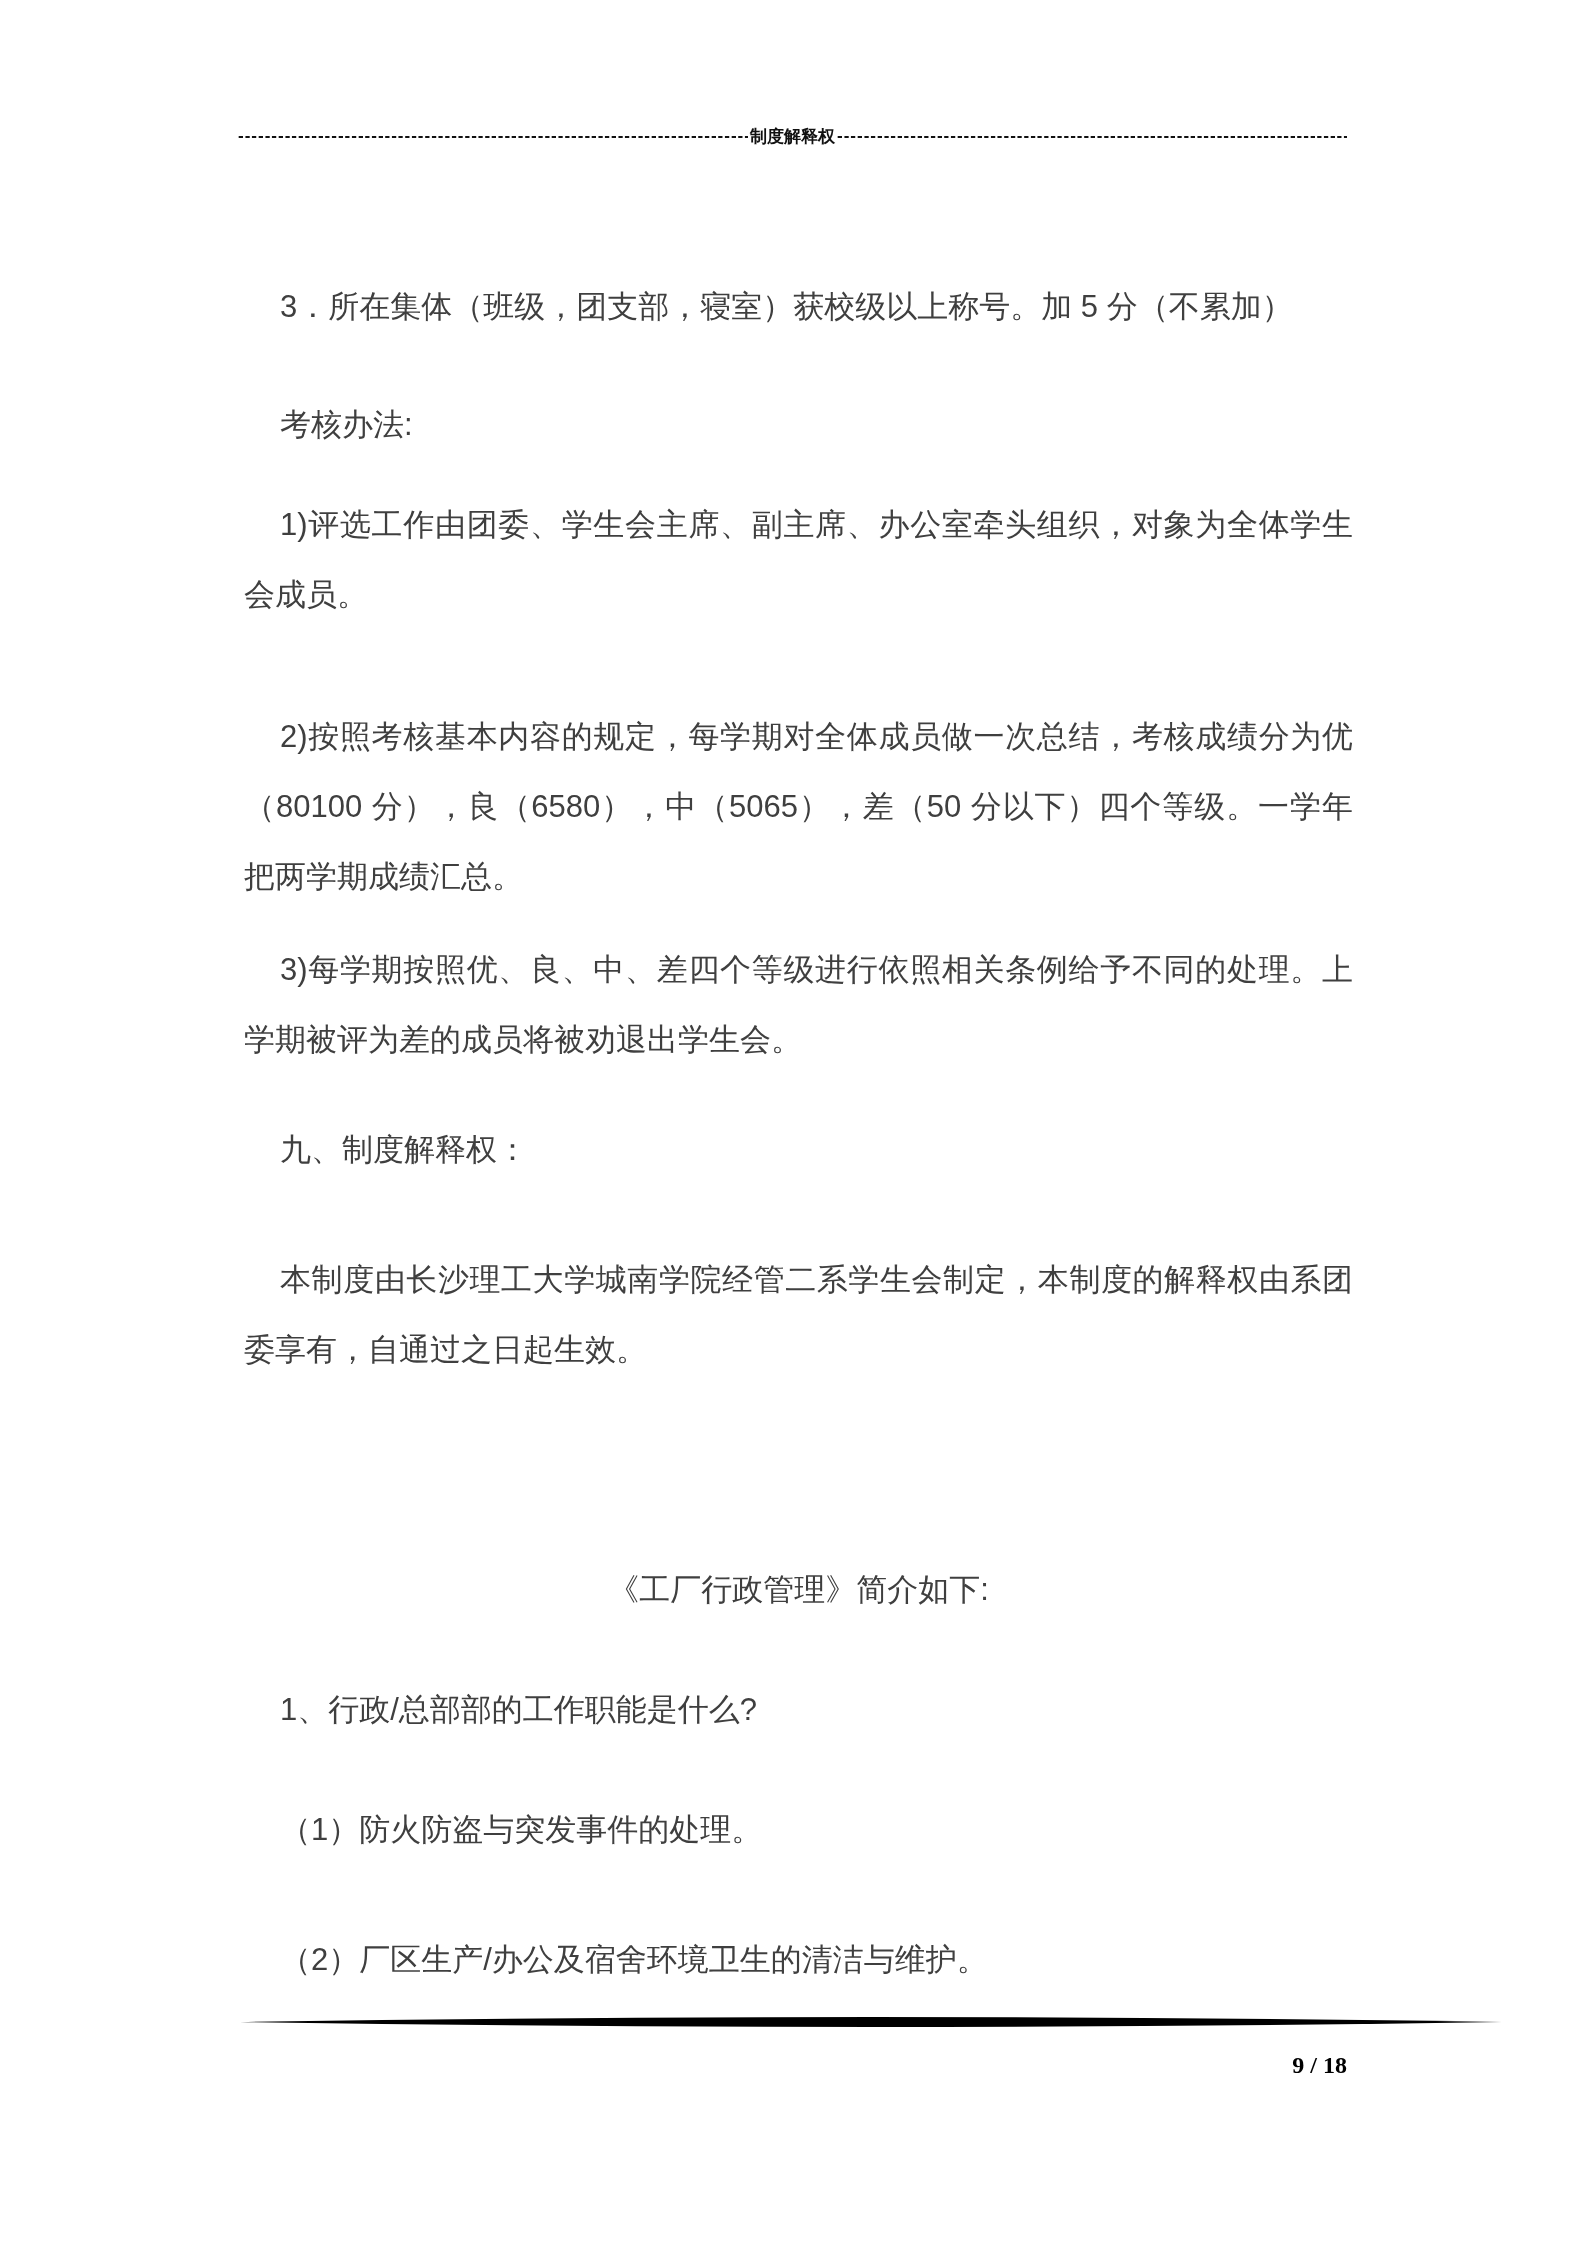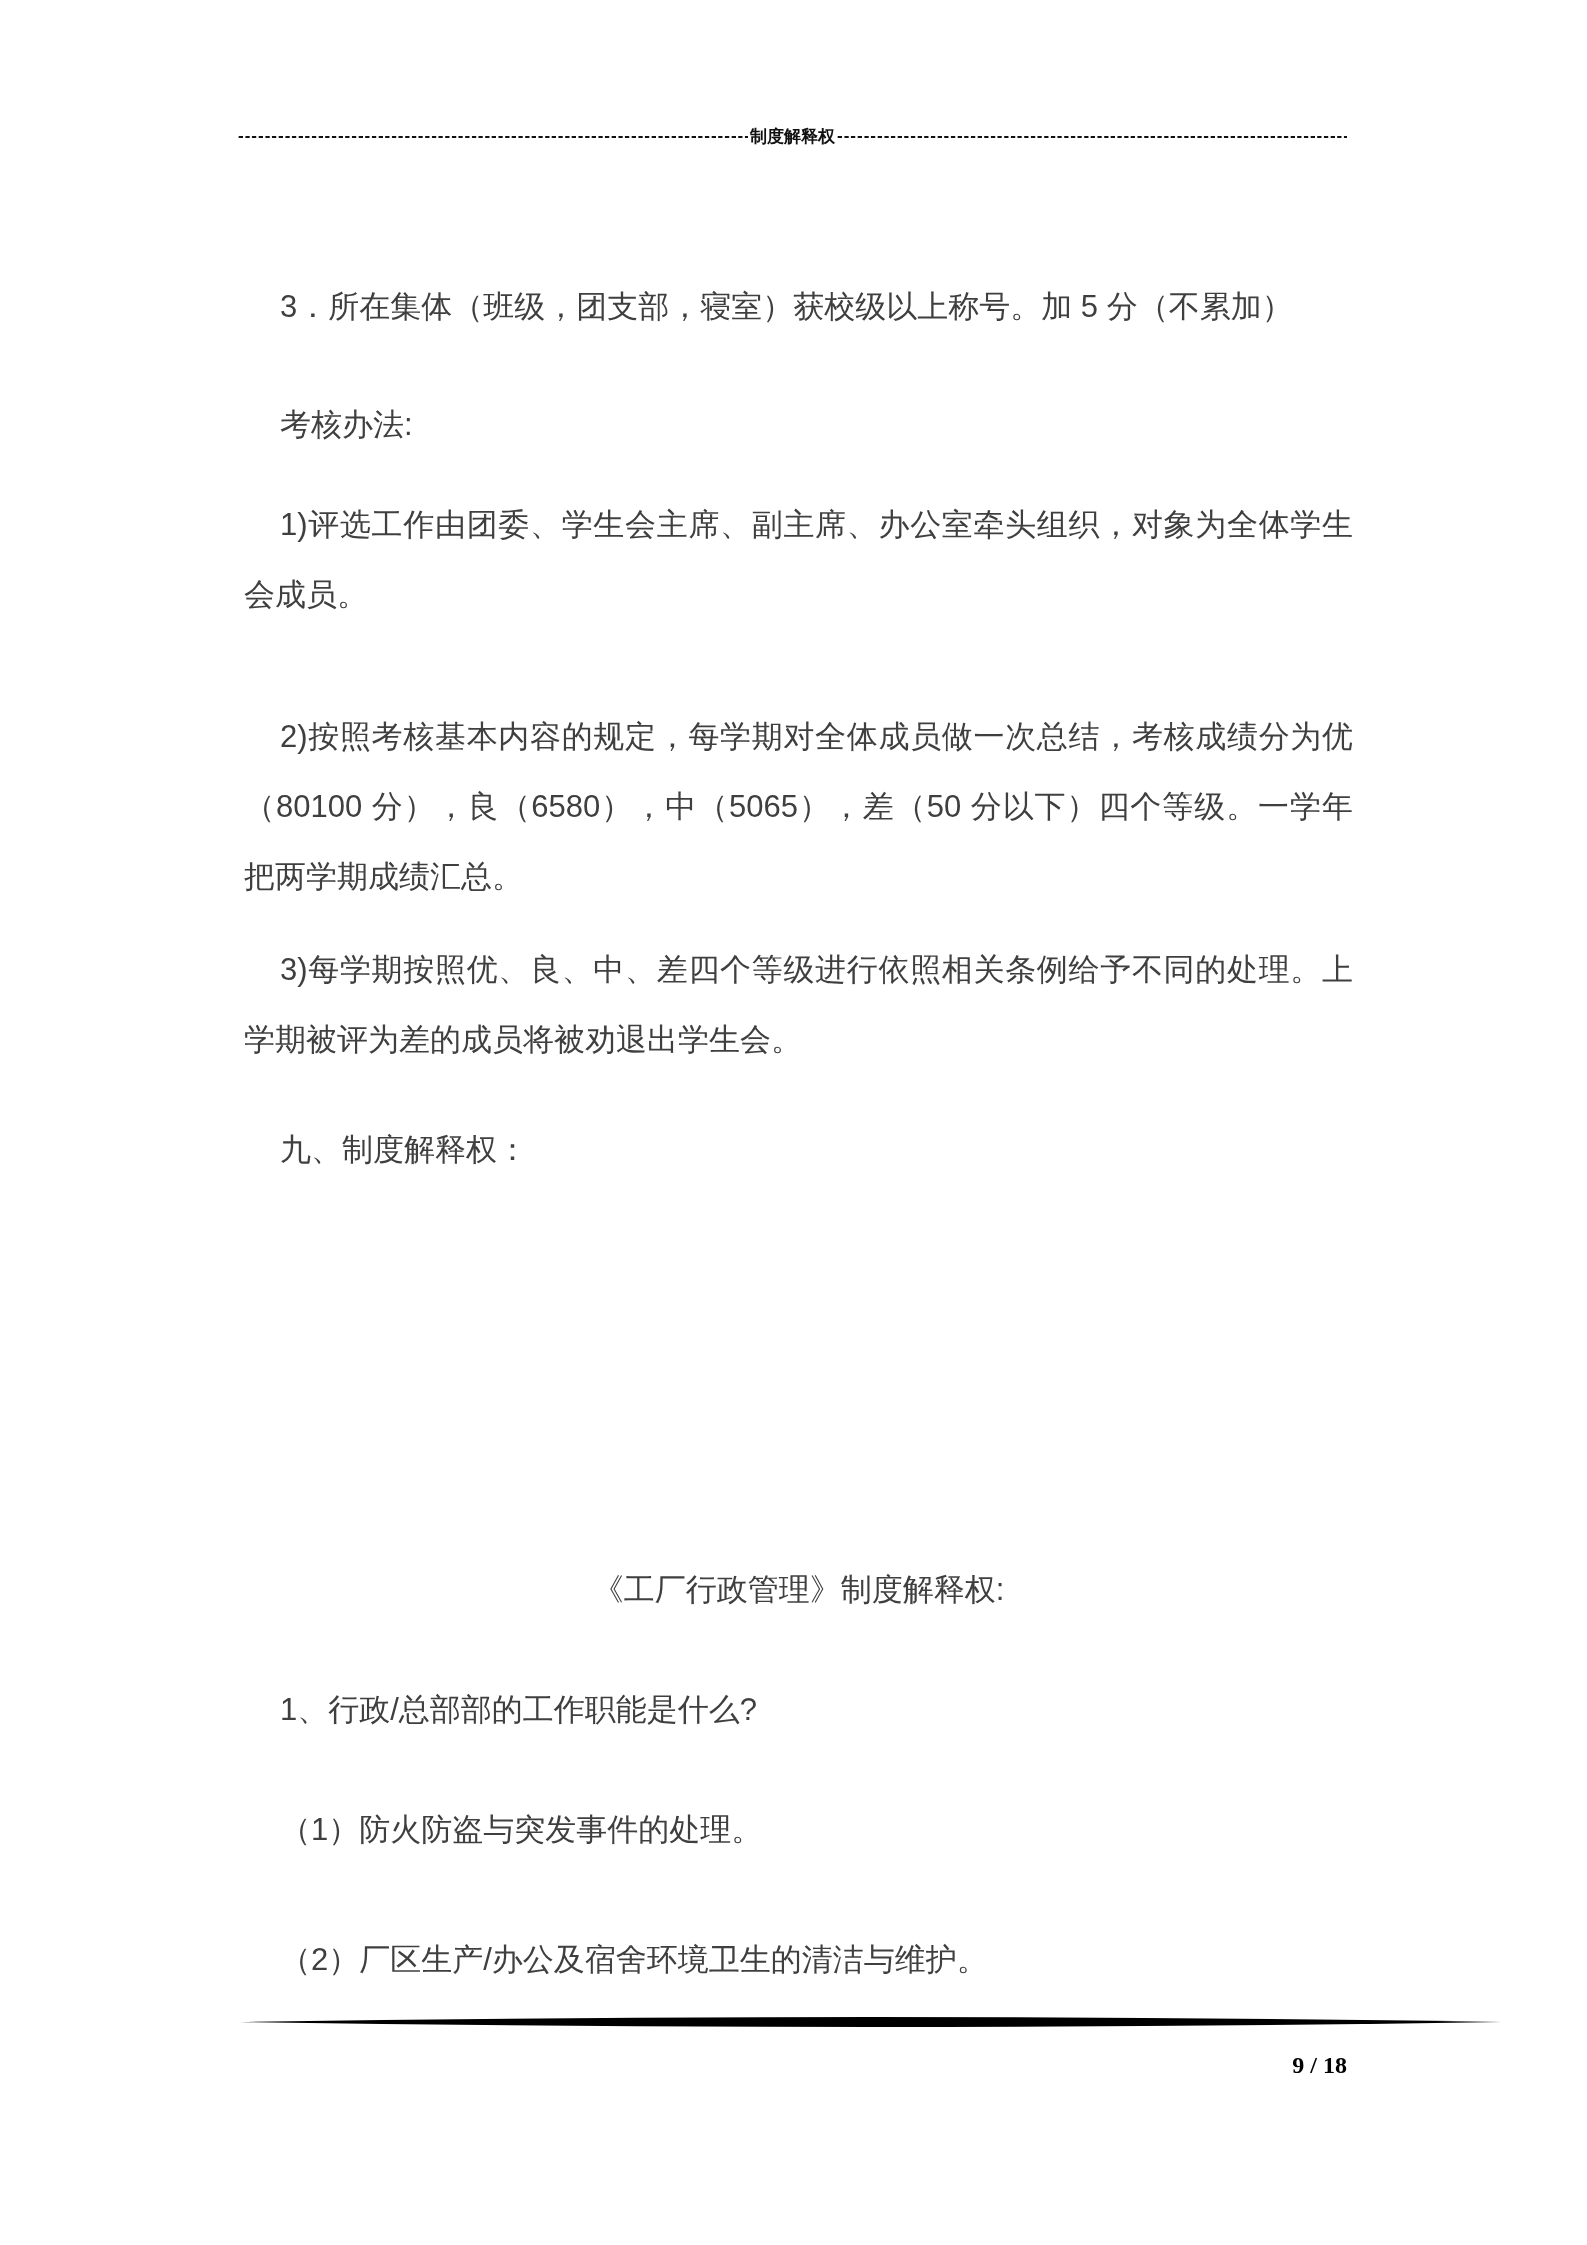--- a/index.html
+++ b/index.html
@@ -86,22 +86,23 @@
     <span class="header-title">制度解释权</span>
     <span class="header-dashes right">-----------------------------------------------------------------------------------------------</span>
   </div>
 
   <p class="para" style="top:266px">3．所在集体（班级，团支部，寝室）获校级以上称号。加 5 分（不累加）</p>
   <p class="para" style="top:384px">考核办法:</p>
   <p class="para" style="top:484px">1)评选工作由团委、学生会主席、副主席、办公室牵头组织，对象为全体学生会成员。</p>
   <p class="para" style="top:696px">2)按照考核基本内容的规定，每学期对全体成员做一次总结，考核成绩分为优（80100 分），良（6580），中（5065），差（50 分以下）四个等级。一学年把两学期成绩汇总。</p>
   <p class="para" style="top:929px">3)每学期按照优、良、中、差四个等级进行依照相关条例给予不同的处理。上学期被评为差的成员将被劝退出学生会。</p>
   <p class="para" style="top:1109px">九、制度解释权：</p>
+  <p class="para" style="top:1239px">本制度由长沙理工大学城南学院经管二系学生会制定，本制度的解释权由系团委享有，自通过之日起生效。</p>
 
-  <p class="para center" style="top:1549px">《工厂行政管理》制度解释权:</p>
+  <p class="para center" style="top:1549px">《工厂行政管理》简介如下:</p>
 
   <p class="para" style="top:1669px">1、行政/总部部的工作职能是什么?</p>
   <p class="para" style="top:1789px">（1）防火防盗与突发事件的处理。</p>
   <p class="para" style="top:1919px">（2）厂区生产/办公及宿舍环境卫生的清洁与维护。</p>
 
   <svg class="footer-divider" viewBox="0 0 1262 12" preserveAspectRatio="none" aria-hidden="true">
     <path d="M0,6 Q631,-4 1262,6 Q631,16 0,6 Z" fill="#000000"></path>
   </svg>
 
   <div class="page-number">9 / 18</div>

